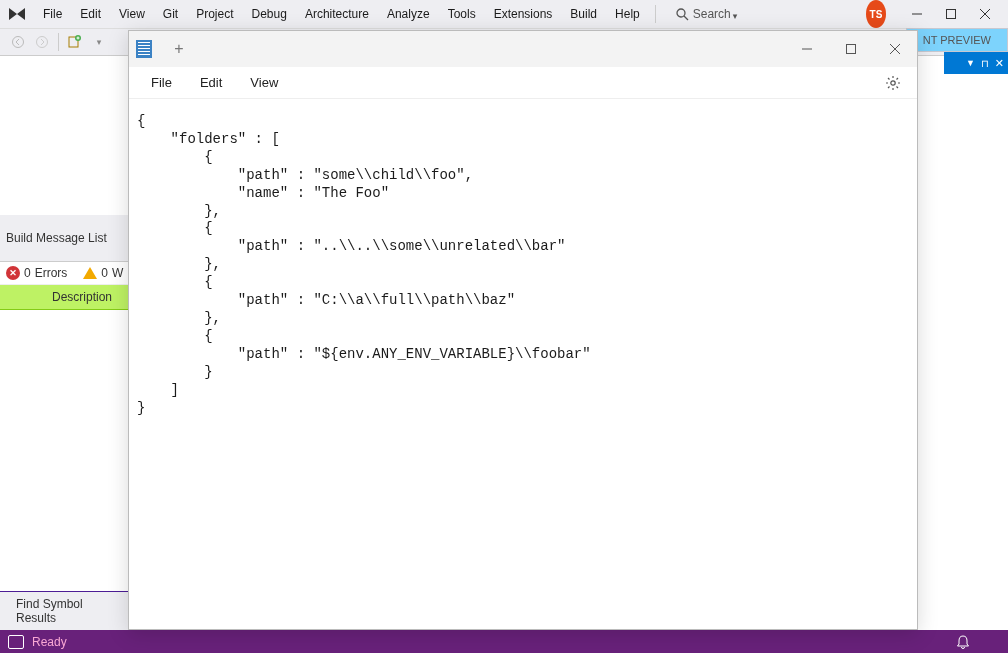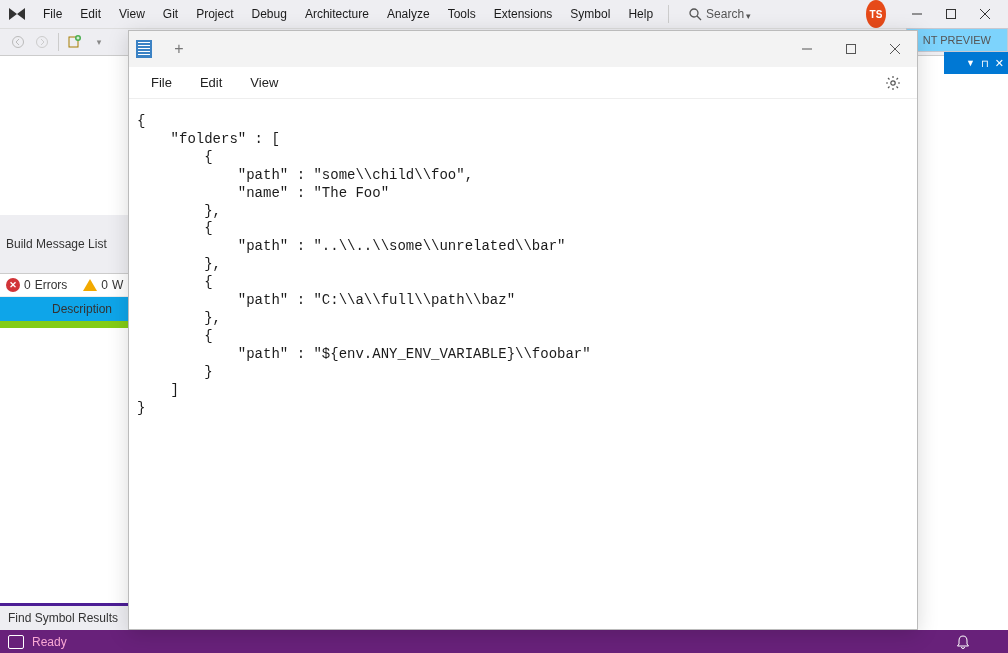--- a/index.html
+++ b/index.html
@@ -26,28 +26,28 @@
 
 .vs-body { flex: 1; position: relative; background: #fff; }
 .vs-rightpane-tab { position: absolute; right: 0; top: 52px; height: 22px; background: #0078d4; color: #fff; font-size: 11px; display: flex; align-items: center; padding: 0 4px; z-index: 1; }
 .vs-rightpane-tab .chev { margin-left: 18px; font-size: 9px; }
 .vs-rightpane-tab .pin { margin-left: 6px; font-size: 10px; }
 .vs-rightpane-tab .x { margin-left: 6px; font-size: 11px; }
 .vs-preview-btn { position: absolute; right: 0; top: 28px; height: 24px; padding: 0 16px; background: #7dd3fc; border: 1px solid #c8c8d0; color: #555; font-size: 11px; display: flex; align-items: center; z-index:1;}
 
 
 .build-panel { position: absolute; left: 0; top: 215px; width: 130px; background: #f7f7f9; font-size: 12px; z-index: 0; }
-.build-title { padding: 22px 6px; background: #eeeef2; border-bottom: 1px solid #ccc; color: #333; }
+.build-title { padding: 16px 6px; background: #eeeef2; border-bottom: 1px solid #ccc; color: #333; }
 .build-row { display: flex; align-items: center; padding: 4px 6px; gap: 4px; color: #333; background:#fff; border-bottom: 1px solid #eee;}
 .err-icon { width: 14px; height: 14px; border-radius: 50%; background: #d13438; color: #fff; font-size: 9px; display: flex; align-items: center; justify-content: center; font-weight: bold; }
 .warn-icon { width: 0; height: 0; border-left: 7px solid transparent; border-right: 7px solid transparent; border-bottom: 12px solid #f2a900; position: relative; }
-.desc-row { padding: 5px 6px 5px 52px; background: #0ea5e9; color: #333; border-bottom: 7px solid #84cc16;}
-
-
-.find-sym { position:absolute; left:0; bottom: 23px; padding: 5px 8px; font-size: 12px; color:#333; background:#eeeef2; width: 130px; border-top:3px solid #4c1d95; z-index:0;}
+.desc-row { padding: 5px 6px 5px 52px; background: #bef264; color: #333; border-bottom: 1px solid #84cc16;}
+
+
+.find-sym { position:absolute; left:0; bottom: 23px; padding: 5px 16px; font-size: 12px; color:#333; background:#eeeef2; width: 130px; border-top:1px solid #4c1d95; z-index:0;}
 
 
 .vs-statusbar { height: 23px; background: #68217a; color: #f9a8d4; display: flex; align-items: center; padding: 0 8px; font-size: 12px; position: absolute; bottom: 0; left: 0; right: 0; z-index: 1; }
 .vs-statusbar .stat-icon { width: 16px; height: 14px; border: 1px solid #fff; border-radius: 2px; margin-right: 8px; position: relative; }
 .vs-statusbar .bell { margin-left: auto; font-size: 14px; margin-right: 30px;}
 
 
 .editor-window { position: absolute; left: 128px; top: 30px; width: 790px; height: 600px; background: #fff; border: 1px solid #bbb; box-shadow: 0 4px 20px rgba(0,0,0,0.15); display: flex; flex-direction: column; z-index: 10; }
 
 .ew-titlebar { height: 36px; background: #f3f3f3; display: flex; align-items: stretch; }
@@ -82,21 +82,21 @@
     <div class="vs-menu-item">File</div>
     <div class="vs-menu-item">Edit</div>
     <div class="vs-menu-item">View</div>
     <div class="vs-menu-item">Git</div>
     <div class="vs-menu-item">Project</div>
     <div class="vs-menu-item">Debug</div>
     <div class="vs-menu-item">Architecture</div>
     <div class="vs-menu-item">Analyze</div>
     <div class="vs-menu-item">Tools</div>
     <div class="vs-menu-item">Extensions</div>
-    <div class="vs-menu-item">Symbol</div>
+    <div class="vs-menu-item">Build</div>
     <div class="vs-menu-item">Help</div>
     <div style="width:1px;height:18px;background:#ccc;margin:0 6px;"></div>
     <div class="vs-search">
       <span class="mag">
         <svg width="13" height="13" viewBox="0 0 13 13">
             <circle cx="5" cy="5" r="4" stroke="#555" stroke-width="1.3" fill="none"></circle>
             <line x1="8" y1="8" x2="12" y2="12" stroke="#555" stroke-width="1.3"></line>
           </svg>
       </span>
       <span>Search</span>

